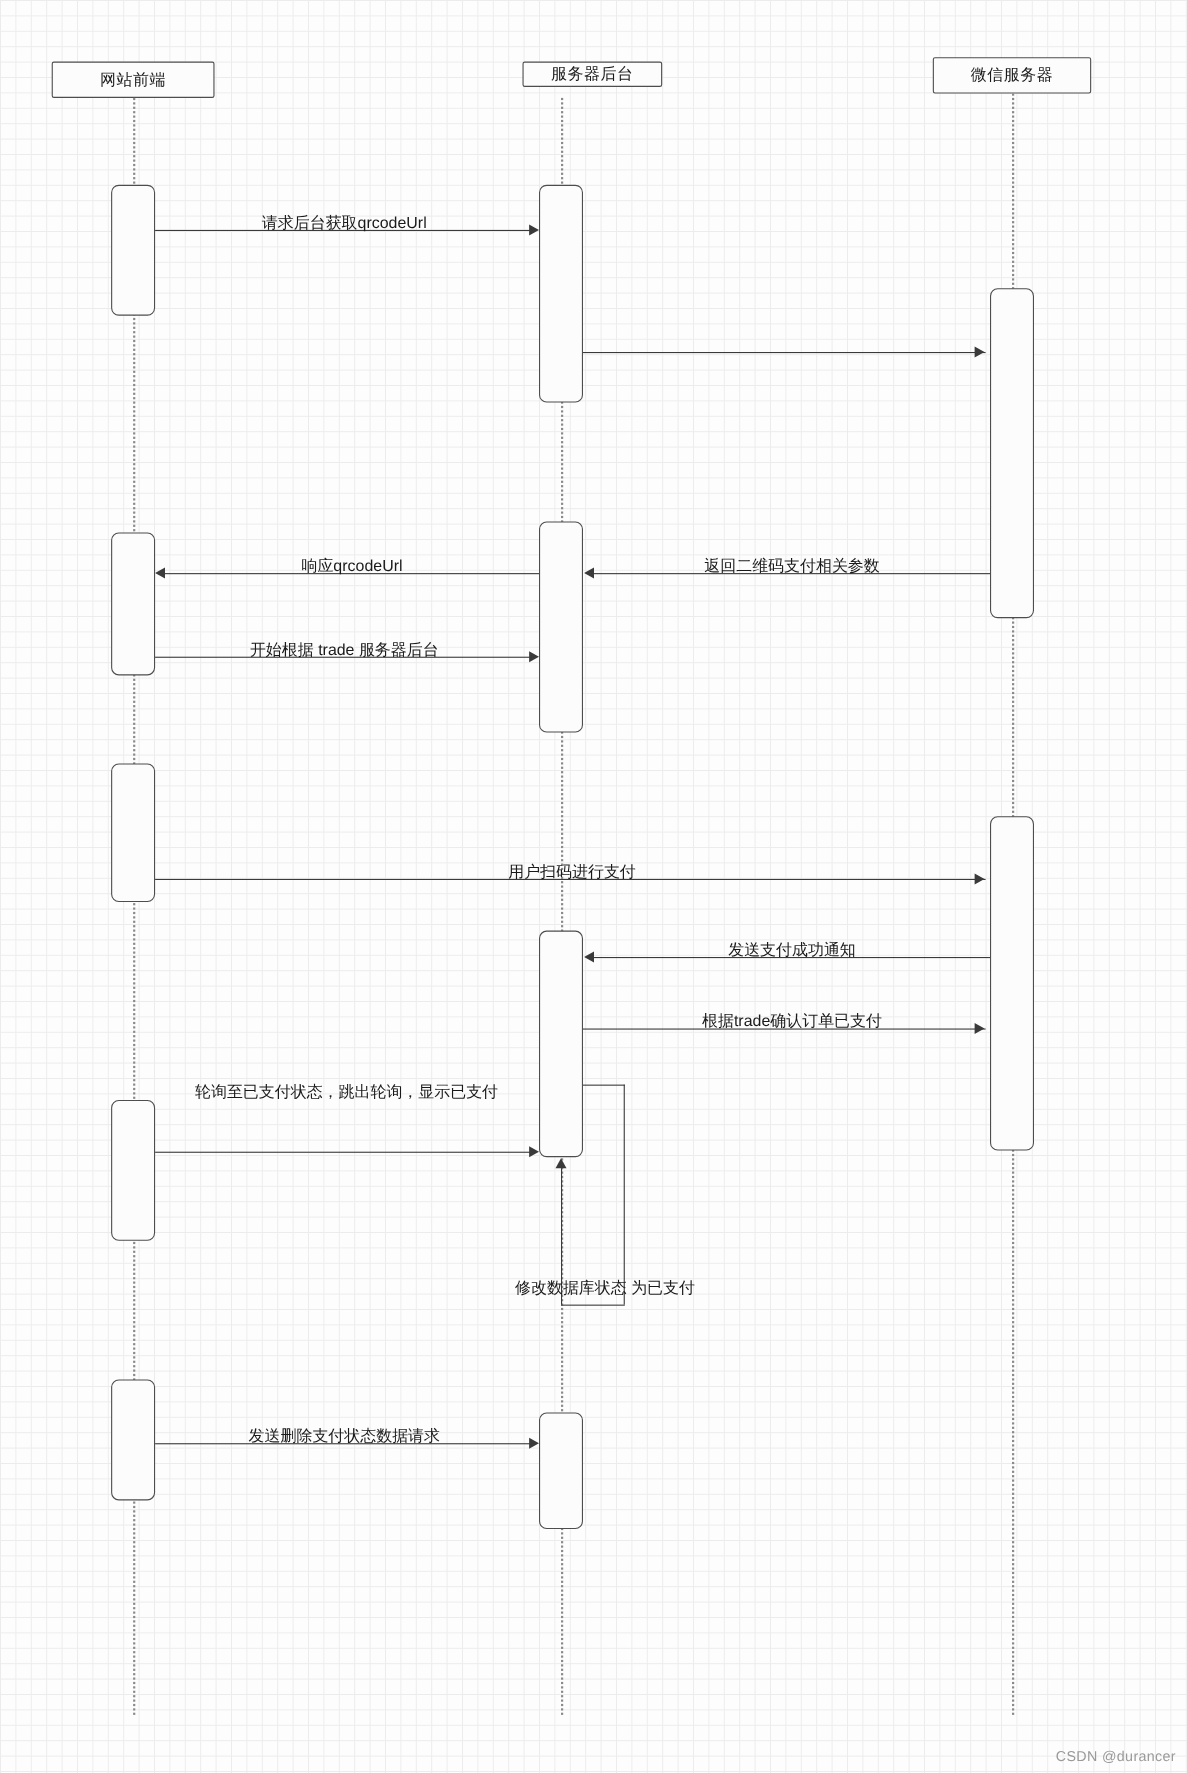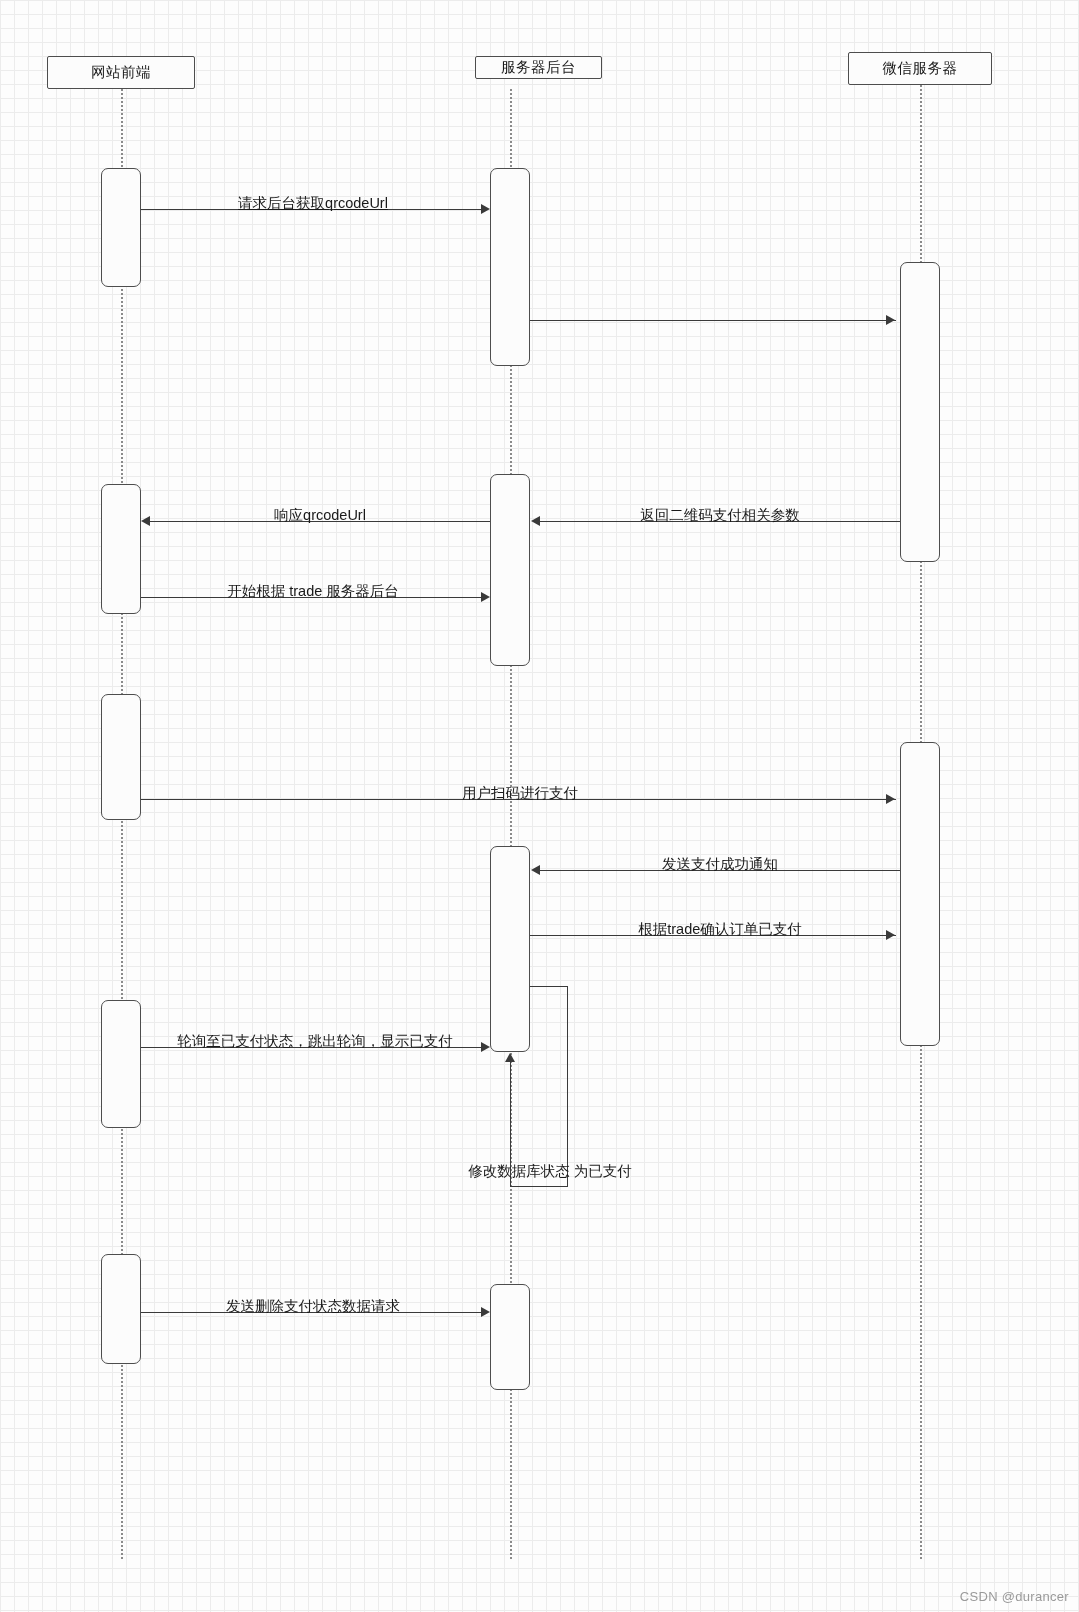--- a/index.html
+++ b/index.html
@@ -127,21 +127,21 @@
   <div class="activation" style="left:490px; top:168px; width:40px; height:198px;"></div>
   <div class="activation" style="left:490px; top:474px; width:40px; height:192px;"></div>
   <div class="activation" style="left:490px; top:846px; width:40px; height:206px;"></div>
   <div class="activation" style="left:490px; top:1284px; width:40px; height:106px;"></div>
 
   <div class="activation" style="left:900px; top:262px; width:40px; height:300px;"></div>
   <div class="activation" style="left:900px; top:742px; width:40px; height:304px;"></div>
 
   <div class="msg" style="left:141px; top:209px; width:345px;"></div>
   <div class="arrowhead arrow-right" style="left:481px; top:204px;"></div>
-  <div class="msg-label" style="left:178px; top:192px; width:270px;text-decoration:underline;">请求后台获取qrcodeUrl</div>
+  <div class="msg-label" style="left:178px; top:192px; width:270px;">请求后台获取qrcodeUrl</div>
 
   <div class="msg" style="left:530px; top:320px; width:366px;"></div>
   <div class="arrowhead arrow-right" style="left:886px; top:315px;"></div>
 
   <div class="msg" style="left:540px; top:521px; width:360px;"></div>
   <div class="arrowhead arrow-left" style="left:531px; top:516px;"></div>
   <div class="msg-label" style="left:570px; top:504px; width:300px;">返回二维码支付相关参数</div>
 
   <div class="msg" style="left:150px; top:521px; width:340px;"></div>
   <div class="arrowhead arrow-left" style="left:141px; top:516px;"></div>
@@ -165,20 +165,20 @@
 
   <div class="hline" style="left:530px; top:986px; width:38px;"></div>
   <div class="vline" style="left:567px; top:986px; height:200px;"></div>
   <div class="hline" style="left:510px; top:1186px; width:58px;"></div>
   <div class="vline" style="left:510px; top:1062px; height:124px;"></div>
   <div class="arrowhead arrow-up" style="left:505px; top:1053px;"></div>
   <div class="msg-label" style="left:440px; top:1160px; width:220px;">修改数据库状态 为已支付</div>
 
   <div class="msg" style="left:141px; top:1047px; width:345px;"></div>
   <div class="arrowhead arrow-right" style="left:481px; top:1042px;"></div>
-  <div class="msg-label" style="left:150px; top:1030px; width:330px;">轮询至已支付状态，跳出轮询，显示已支付</div>
+  <div class="msg-label" style="left:150px; top:982px; width:330px;">轮询至已支付状态，跳出轮询，显示已支付</div>
 
   <div class="msg" style="left:141px; top:1312px; width:345px;"></div>
   <div class="arrowhead arrow-right" style="left:481px; top:1307px;"></div>
   <div class="msg-label" style="left:178px; top:1295px; width:270px;">发送删除支付状态数据请求</div>
 
   <div class="watermark">CSDN @durancer</div>
 </div>
 
 </body></html>

